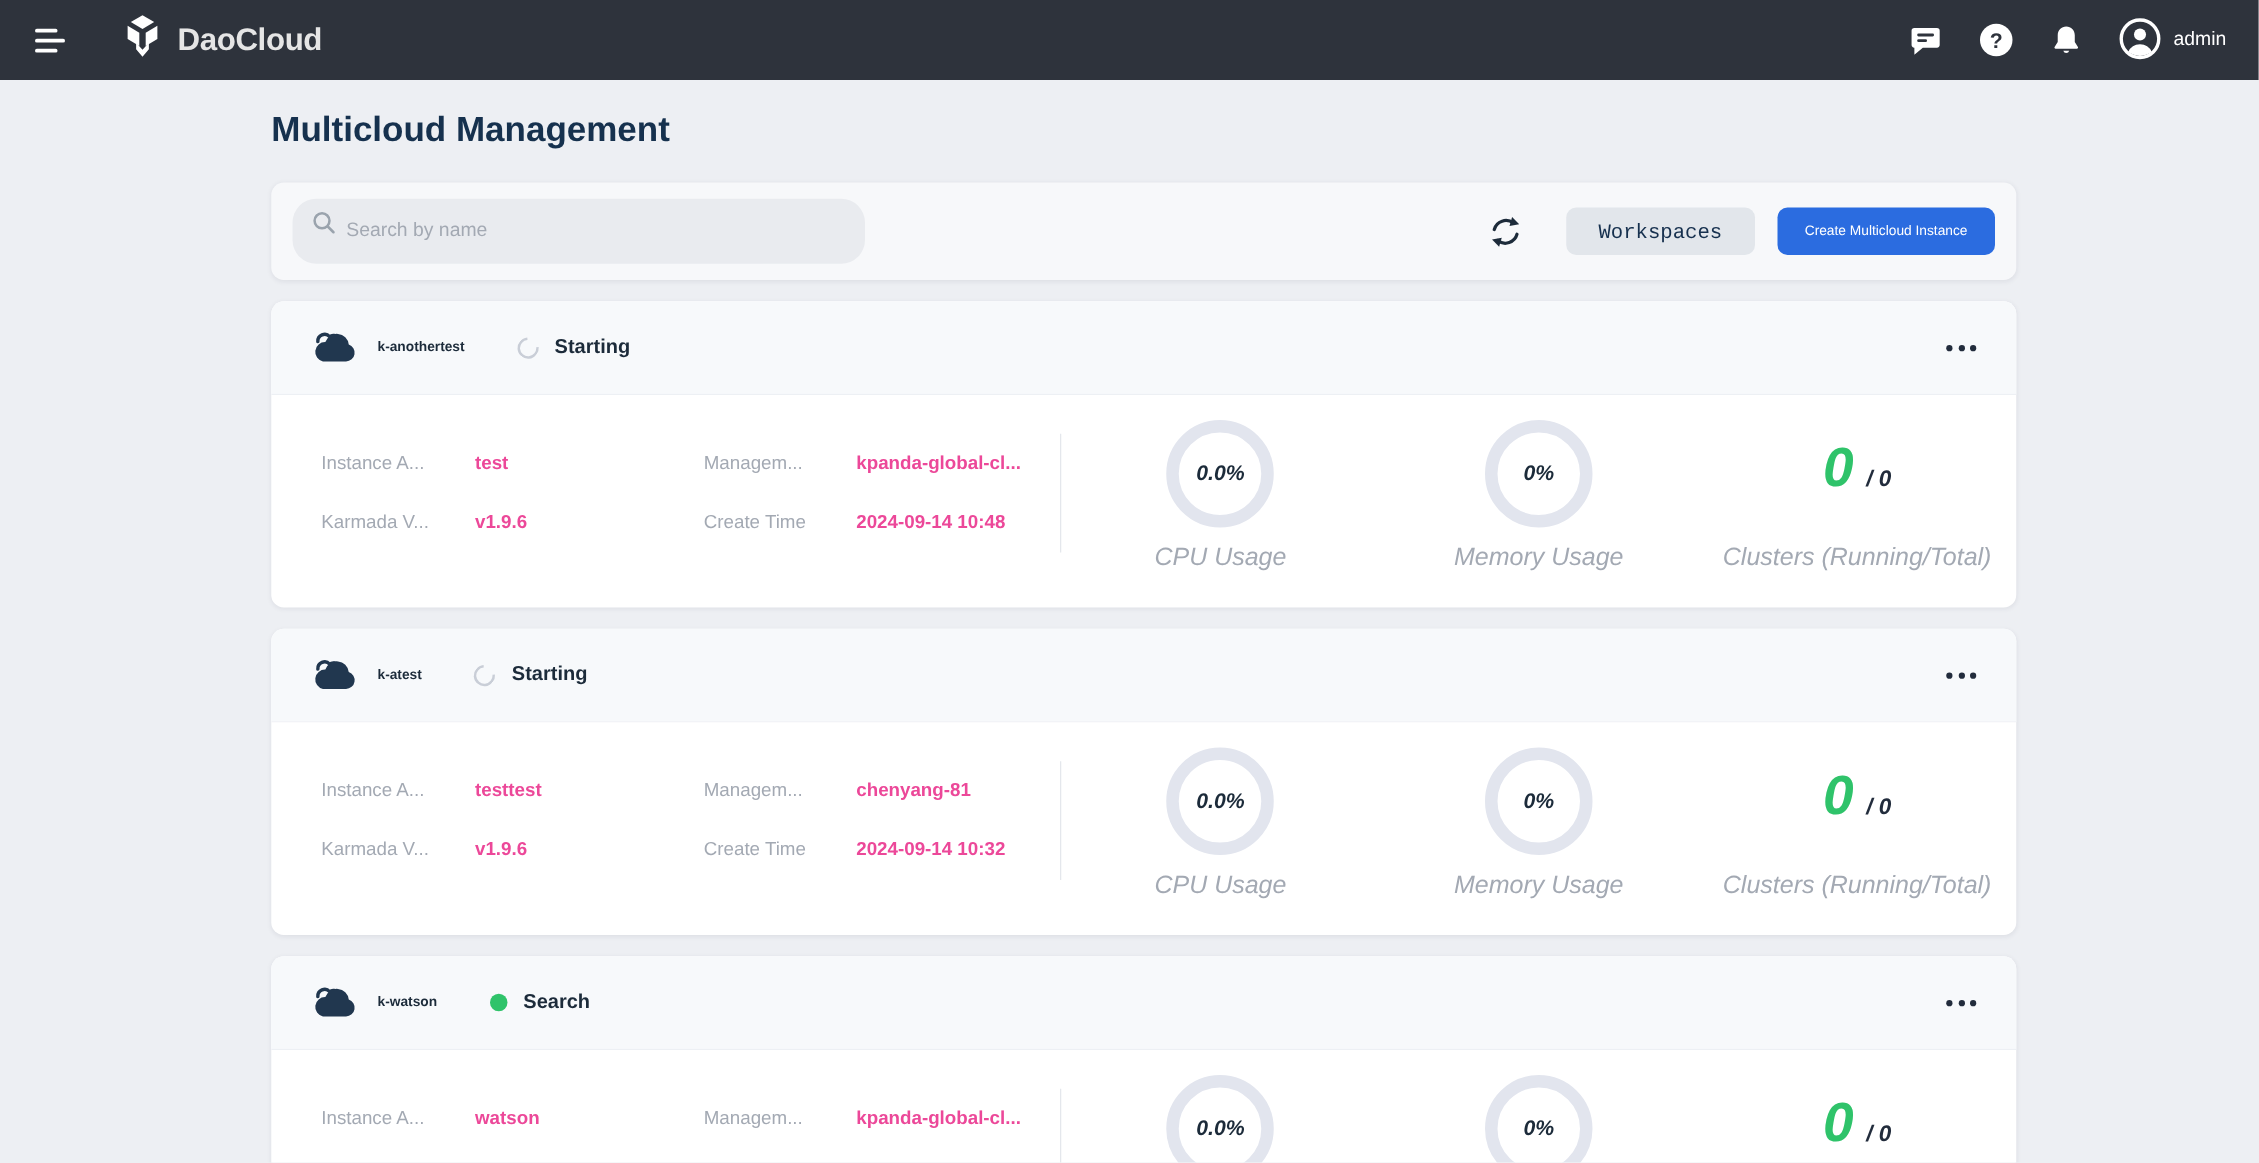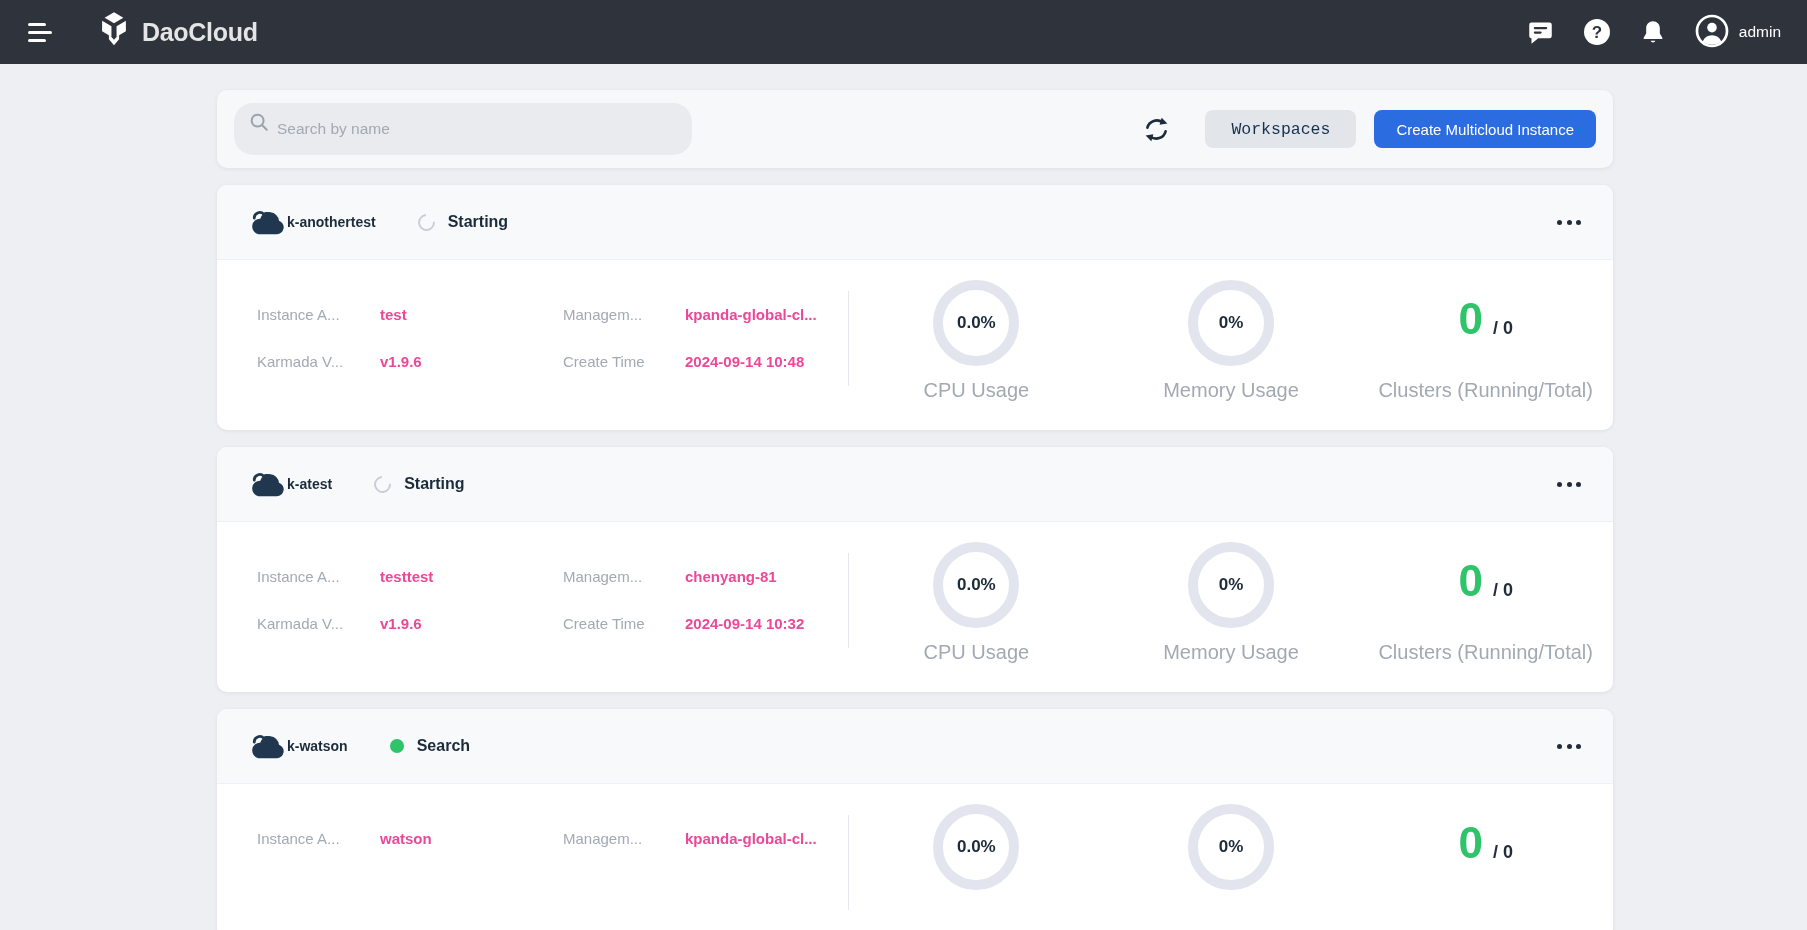--- a/index.html
+++ b/index.html
@@ -32,42 +32,42 @@
   .search-box{position:relative;}
   .search-box input{width:458px;height:52px;border:none;outline:none;border-radius:19px;background:var(--input-bg);
     padding:0 16px 0 43px;font-size:15.5px;color:#333;font-family:inherit;}
   .search-box input::placeholder{color:var(--muted-text);}
   .search-box .mag{position:absolute;left:14px;top:8px;}
   .toolbar-right{margin-left:auto;display:flex;align-items:center;}
   .refresh-btn{background:none;border:none;cursor:pointer;padding:2px;margin-right:32px;display:flex;}
   .btn-gray{height:38px;padding:0 26px;border:none;border-radius:8px;background:var(--btn-gray);
     color:#16304e;font-size:16.5px;cursor:pointer;font-family:Liberation Mono, monospace;}
   .btn-blue{height:38px;padding:0 22px;border:none;border-radius:8px;background:var(--accent-blue);
-    color:#fff;font-size:15px;font-weight:500;cursor:pointer;margin-left:18px;font-family:inherit;}
+    color:#fff;font-size:11px;font-weight:500;cursor:pointer;margin-left:18px;font-family:inherit;}
 
   
   .card{margin-top:17px;background:#fff;border-radius:10px;box-shadow:0 1px 4px rgba(25,35,60,.07);}
   .card-header{height:75px;display:flex;align-items:center;background:var(--header-bg);
     border-bottom:1px solid #edf0f4;border-radius:10px 10px 0 0;padding:0 28px 0 30px;}
-  .card-name{font-size:14px;font-weight:700;color:var(--dark-text);}
+  .card-name{margin-left:15px;font-size:11px;font-weight:700;color:var(--dark-text);}
   .status{margin-left:42px;display:flex;align-items:center;gap:13px;font-weight:700;color:var(--dark-text);font-size:16px;}
   .spinner{width:17px;height:17px;border:2.5px solid #c9ced7;border-top-color:transparent;border-radius:50%;transform:rotate(40deg);}
   .status-dot{width:14px;height:14px;border-radius:50%;background:var(--success-green);}
   .kebab{margin-left:auto;display:flex;gap:4.5px;background:none;border:none;cursor:pointer;padding:8px 4px;}
   .kebab i{width:5px;height:5px;border-radius:50%;background:#222c3c;display:block;}
 
   .card-body{display:flex;padding:0 0 28px 40px;}
   .fields{width:591px;padding-top:42px;display:grid;grid-template-columns:123px 183px 122px auto;
     grid-auto-rows:24px;row-gap:23px;align-items:center;font-size:15px;}
   .field{display:contents;}
   .flabel{color:var(--muted-text);white-space:nowrap;}
   .fval{color:#ec4899;font-weight:600;white-space:nowrap;}
   .vdivider{width:1px;background:#e4e7ec;margin-top:31px;height:95px;}
   .metrics{flex:1;display:flex;}
-  .metric{flex:1;display:flex;flex-direction:column;align-items:center;}
+  .metric{flex:1;display:flex;flex-direction:column;align-items:center;font-style:italic;}
   .viz{height:86px;margin-top:20px;display:flex;align-items:center;justify-content:center;}
   .donut{width:86px;height:86px;border-radius:50%;border:10px solid var(--donut-ring);
     display:flex;align-items:center;justify-content:center;}
   .donut span{font-weight:700;font-size:17px;color:var(--dark-text);}
   .viz.clusters{align-items:baseline;padding-top:17px;}
   .big-green{font-size:44px;font-weight:700;color:var(--success-green);line-height:1;}
   .total{font-size:18px;font-weight:700;color:#222c3c;margin-left:10px;}
   .mlabel{margin-top:13px;color:var(--muted-text);font-size:20px;}
 </style>
 </head>
@@ -119,20 +119,21 @@
           <circle cx="12" cy="9.6" r="3.4" fill="#fff"></circle>
           <path d="M5.4 19.4a7.2 7.2 0 0 1 13.2 0 10.6 10.6 0 0 1-13.2 0z" fill="#fff"></path>
         </svg>
       </span>
       <span class="admin-name">admin</span>
     </button>
   </div>
 </header>
 
 <main class="content">
+  <h1 class="page-title">Multicloud Management</h1>
 
   <div class="toolbar">
     <div class="search-box">
       <span class="mag">
         <svg width="22" height="22" viewBox="0 0 24 24" fill="none" stroke="#9aa3ad" stroke-width="2.2" stroke-linecap="round">
           <circle cx="10.5" cy="10.5" r="6.5"></circle>
             <line x1="15.5" y1="15.5" x2="20.5" y2="20.5"></line>
         </svg>
       </span>
       <input type="text" placeholder="Search by name" style="">

